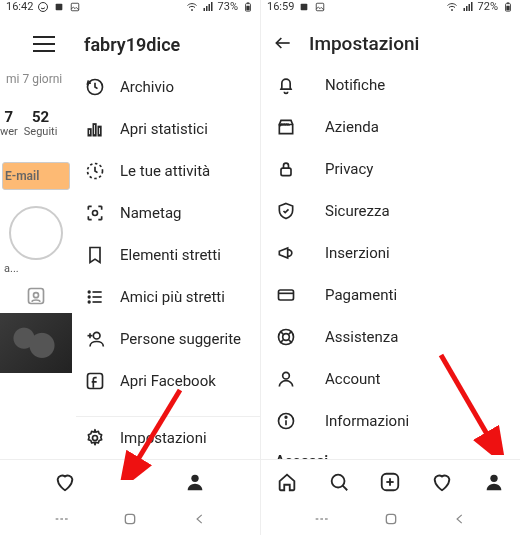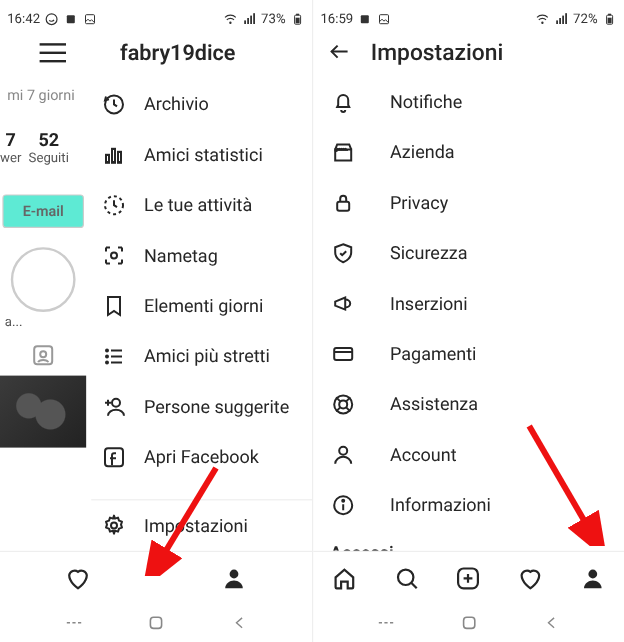--- a/index.html
+++ b/index.html
@@ -14,36 +14,36 @@
     color: #262626;
   }
   .screens { display: flex; width: 520px; height: 535px; }
   .phone { width: 260px; height: 535px; display: flex; flex-direction: column; position: relative; }
   .phone + .phone { border-left: 1px solid #eee; }
 
   
   .statusbar {
     height: 22px;
     display: flex;
-    align-items: flex-end;
+    align-items: flex-start;
     justify-content: space-between;
     padding: 0 6px;
     font-size: 11px;
     color: #333;
   }
   .statusbar .sb-left, .statusbar .sb-right { display: flex; align-items: center; gap: 4px; }
   .sb-icon { width: 12px; height: 12px; display: inline-flex; align-items: center; justify-content: center; }
 
   
   .header-row {
     height: 44px;
     display: flex;
     align-items: center;
     padding: 0 10px;
-    gap: 22px;
+    gap: 6px;
   }
   .hamburger-side {
     width: 68px;
     display: flex;
     justify-content: center;
   }
   .hamburger {
     width: 22px; height: 16px; display: flex; flex-direction: column; justify-content: space-between;
   }
   .hamburger span { display:block; height:2px; background:#262626; }
@@ -74,22 +74,22 @@
   .stat { text-align: center; }
   .stat .num { font-size: 15px; font-weight: 700; color: #222; line-height: 1; }
   .stat .lbl { font-size: 11px; color: #555; line-height: 1.2; }
   .profile-strip .email-btn {
     margin: 20px 2px 6px 2px;
     padding: 6px 2px;
     border: 1px solid #ccc;
     border-radius: 3px;
     font-size: 12px;
     font-weight: 600;
-    text-align: center;
-    background: #5eead4;
+    text-align: left;
+    background: #fdba74;
   }
   .story-ring {
     width: 54px; height: 54px; border: 2px solid #ccc; border-radius: 50%;
     margin: 10px auto 0 auto;
   }
   .story-lbl { text-align: left; font-size: 11px; color: #555; padding: 2px 4px; }
   .tab-icon-row { height: 30px; display:flex; align-items:center; justify-content:center; margin-top:4px; }
   .thumb { height: 60px; background: linear-gradient(135deg,#3b3b3b,#222); margin: 2px 0 0 0; position: relative; }
   .thumb::after{ content:""; position:absolute; inset:6px; background: radial-gradient(circle at 30% 40%, #555 0 10px, transparent 11px), radial-gradient(circle at 60% 55%, #555 0 12px, transparent 13px); }
 
@@ -272,21 +272,21 @@
           <span>Archivio</span>
         </div>
         <div class="menu-item">
           <span class="mi-icon">
             <svg viewBox="0 0 24 24" width="20" height="20" fill="none" stroke="#262626" stroke-width="2">
                 <rect x="4" y="12" width="3" height="8"></rect>
                 <rect x="10" y="6" width="3" height="14"></rect>
                 <rect x="16" y="9" width="3" height="11"></rect>
               </svg>
           </span>
-          <span>Amici statistici</span>
+          <span>Apri statistici</span>
         </div>
         <div class="menu-item">
           <span class="mi-icon">
             <svg viewBox="0 0 24 24" width="20" height="20" fill="none" stroke="#262626" stroke-width="2" stroke-dasharray="3 3">
                 <circle cx="12" cy="12" r="9"></circle>
                 <path d="M12 7v5l3 2" stroke-dasharray="0"></path>
               </svg>
           </span>
           <span>Le tue attività</span>
         </div>
@@ -298,21 +298,21 @@
               </svg>
           </span>
           <span>Nametag</span>
         </div>
         <div class="menu-item">
           <span class="mi-icon">
             <svg viewBox="0 0 24 24" width="20" height="20" fill="none" stroke="#262626" stroke-width="2">
                 <path d="M6 3h12v18l-6-4-6 4z"></path>
               </svg>
           </span>
-          <span>Elementi giorni</span>
+          <span>Elementi stretti</span>
         </div>
         <div class="menu-item">
           <span class="mi-icon">
             <svg viewBox="0 0 24 24" width="20" height="20" fill="none" stroke="#262626" stroke-width="2">
                 <circle cx="5" cy="6" r="1" fill="#262626"></circle>
                 <line x1="9" y1="6" x2="20" y2="6"></line>
                 <circle cx="5" cy="12" r="1" fill="#262626"></circle>
                 <line x1="9" y1="12" x2="20" y2="12"></line>
                 <circle cx="5" cy="18" r="1" fill="#262626"></circle>
                 <line x1="9" y1="18" x2="20" y2="18"></line>

